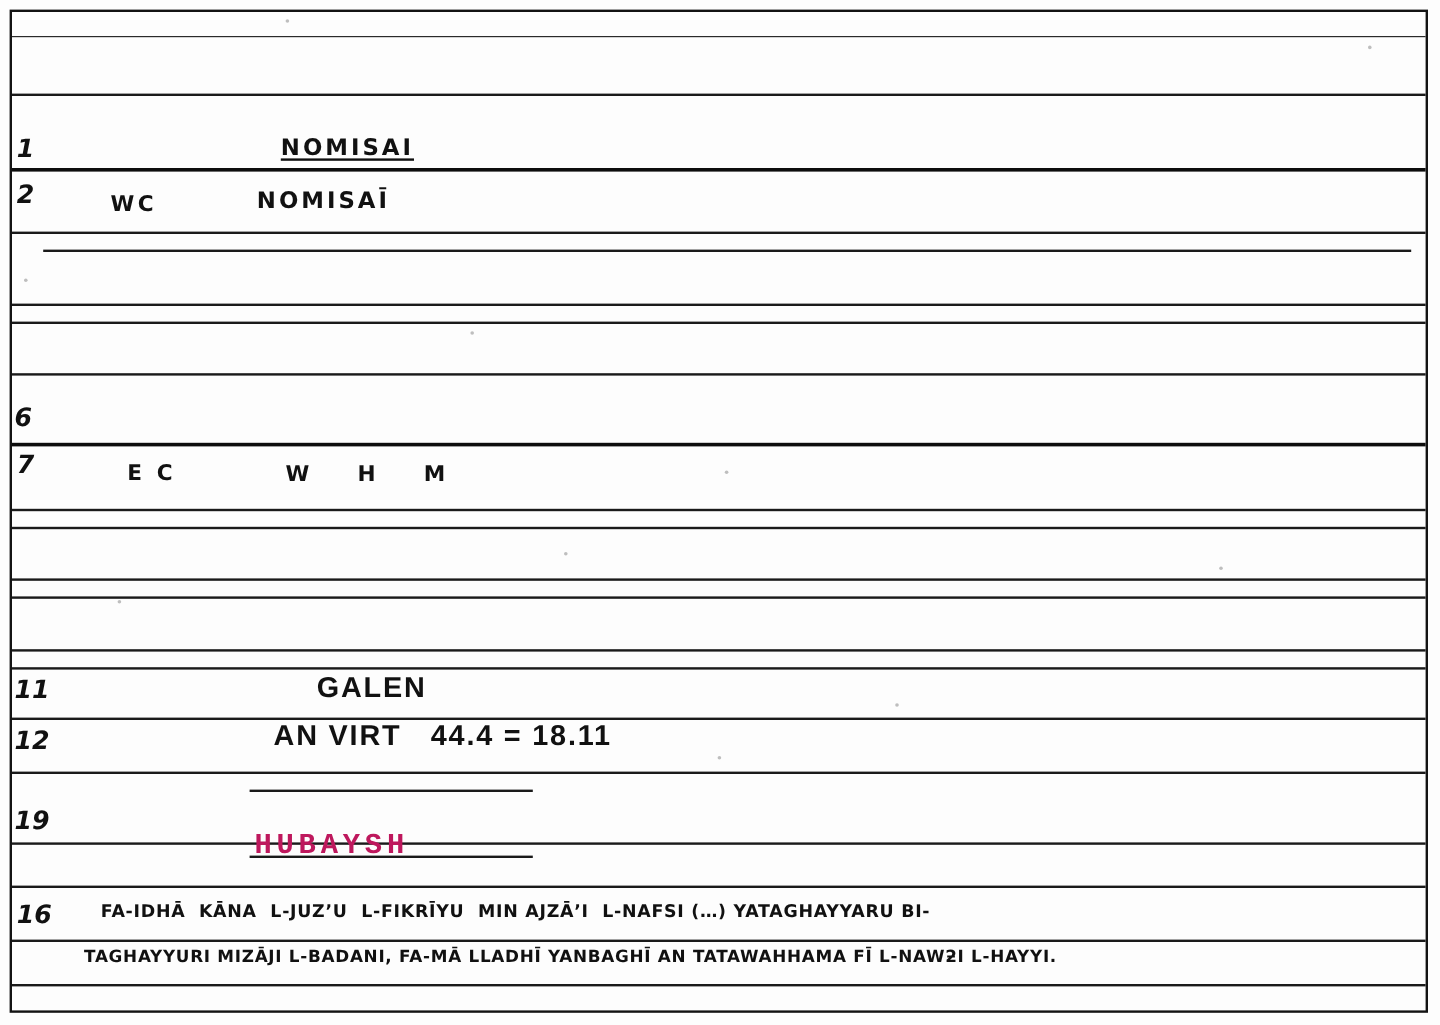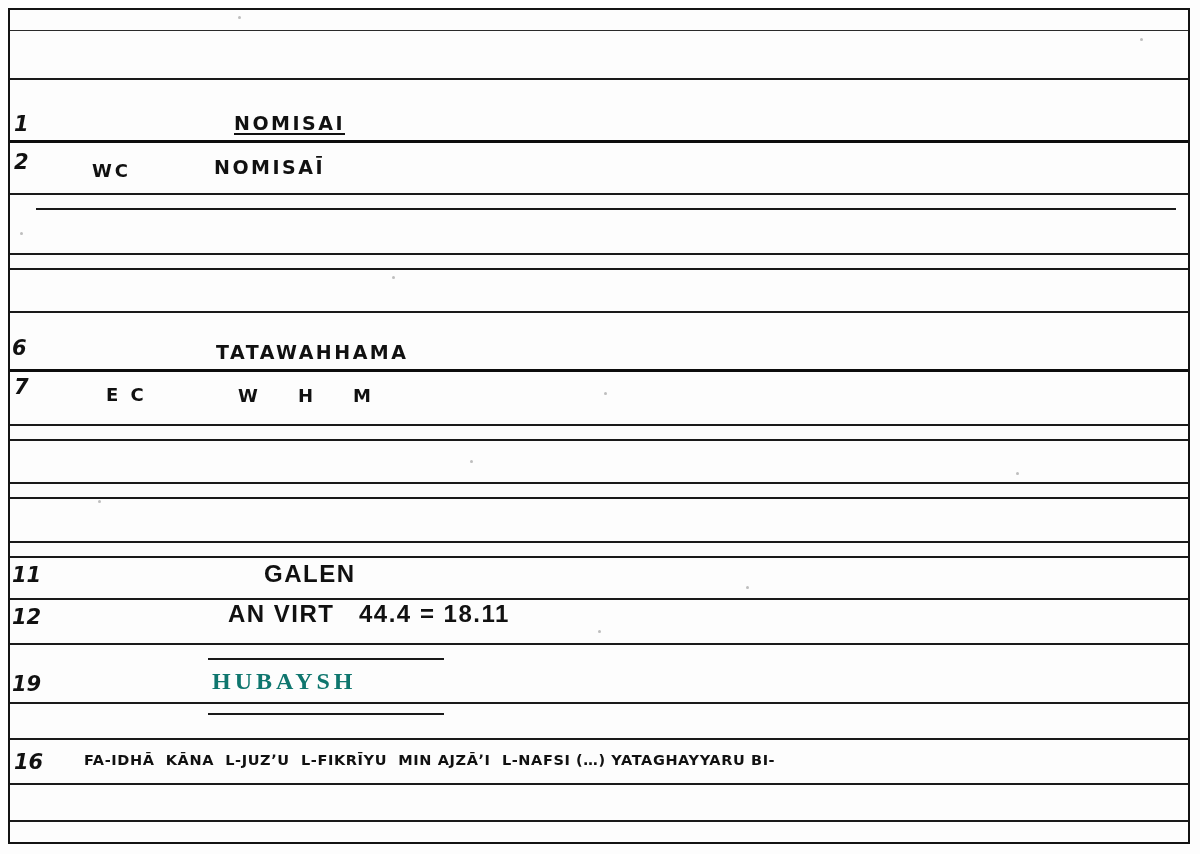--- a/index.html
+++ b/index.html
@@ -74,25 +74,26 @@
     letter-spacing: 3px;
   }
   .print {
     font-family: "Liberation Sans", sans-serif;
     font-weight: 600;
     font-size: 24px;
     letter-spacing: 1.5px;
     color: #111;
   }
   .print-sp {
-    font-family: Liberation Serif, serif;
+    font-family: Liberation Mono, monospace;
     font-weight: 600;
     font-size: 24px;
     letter-spacing: 4px;
-    color: #0f766e;
+    color: #be185d;
+    margin-top: 24px;
   }
   .translit {
     font-weight: 700;
     font-size: 14.5px;
     letter-spacing: 0.6px;
   }
   .translit.l2 { font-size: 14px; }
 
   
   .speck {
@@ -134,37 +135,37 @@
   <div class="rule" style="top:820px;"></div>
 
   <div class="hw num" style="left:14px; top:112px;">1</div>
   <div class="hw caps" style="left:193px; top:112px;margin-left:41px;">NOMISAI</div>
 
   <div class="hw num" style="left:14px; top:150px;">2</div>
   <div class="hw mark" style="left:92px; top:160px;">WC</div>
   <div class="hw caps-plain" style="left:214px; top:156px;">NOMISAĪ</div>
 
   <div class="hw num" style="left:12px; top:336px;">6</div>
-  <div class="hw caps-plain" style="left:216px; top:341px;">TATAWAHHAMA</div>
 
   <div class="hw num" style="left:14px; top:375px;">7</div>
   <div class="hw mark" style="left:106px; top:384px;">E C</div>
   <div class="hw mark" style="left:238px; top:385px;">W    H    M</div>
 
   <div class="hw num" style="left:12px; top:563px;">11</div>
   <div class="hw print" style="left:228px; top:560px;margin-left:36px;">GALEN</div>
 
   <div class="hw num" style="left:12px; top:605px;">12</div>
   <div class="hw print" style="left:228px; top:600px;">AN VIRT   44.4 = 18.11</div>
 
   <div class="hw num" style="left:12px; top:672px;">19</div>
   <div class="hw print-sp" style="left:212px; top:668px;">HUBAYSH</div>
 
   <div class="hw num" style="left:14px; top:750px;text-align:center;">16</div>
   <div class="hw translit" style="left:84px; top:752px;text-align:center;">FA-IDHĀ  KĀNA  L-JUZʼU  L-FIKRĪYU  MIN AJZĀʼI  L-NAFSI (…) YATAGHAYYARU BI-</div>
+  <div class="hw translit l2" style="left:70px; top:790px;">TAGHAYYURI MIZĀJI L-BADANI, FA-MĀ LLADHĪ YANBAGHĪ AN TATAWAHHAMA FĪ L-NAWƻI L-HAYYI.</div>
 
   <div class="speck" style="left:238px; top:16px; width:3px; height:3px;"></div>
   <div class="speck" style="left:1140px; top:38px; width:3px; height:3px;"></div>
   <div class="speck" style="left:20px; top:232px; width:3px; height:3px;"></div>
   <div class="speck" style="left:392px; top:276px; width:3px; height:3px;"></div>
   <div class="speck" style="left:604px; top:392px; width:3px; height:3px;"></div>
   <div class="speck" style="left:470px; top:460px; width:3px; height:3px;"></div>
   <div class="speck" style="left:98px; top:500px; width:3px; height:3px;"></div>
   <div class="speck" style="left:1016px; top:472px; width:3px; height:3px;"></div>
   <div class="speck" style="left:746px; top:586px; width:3px; height:3px;"></div>

